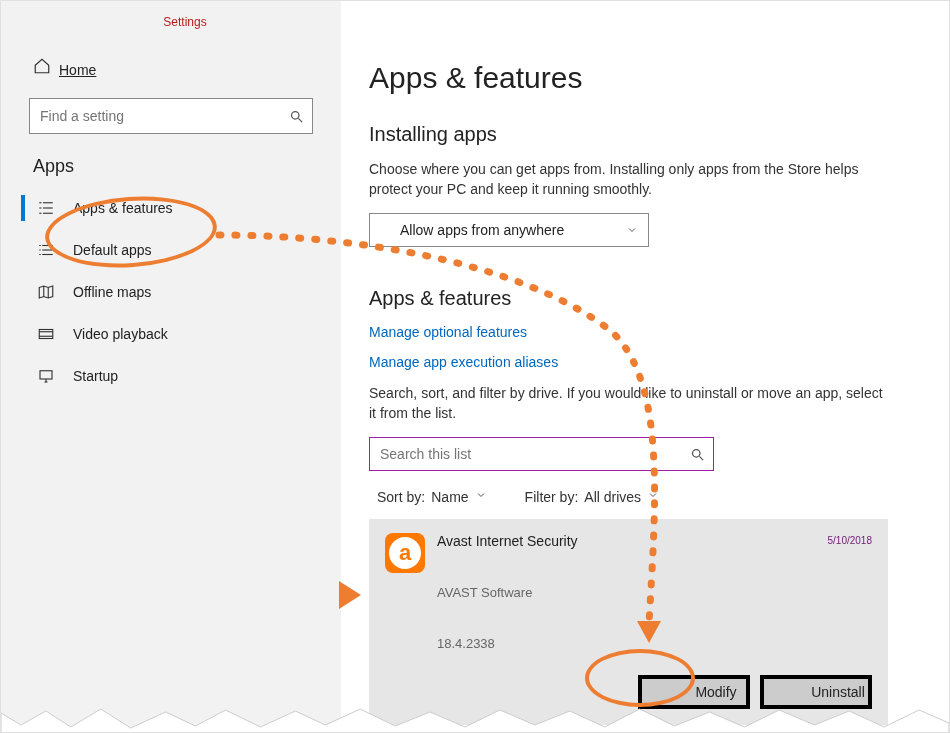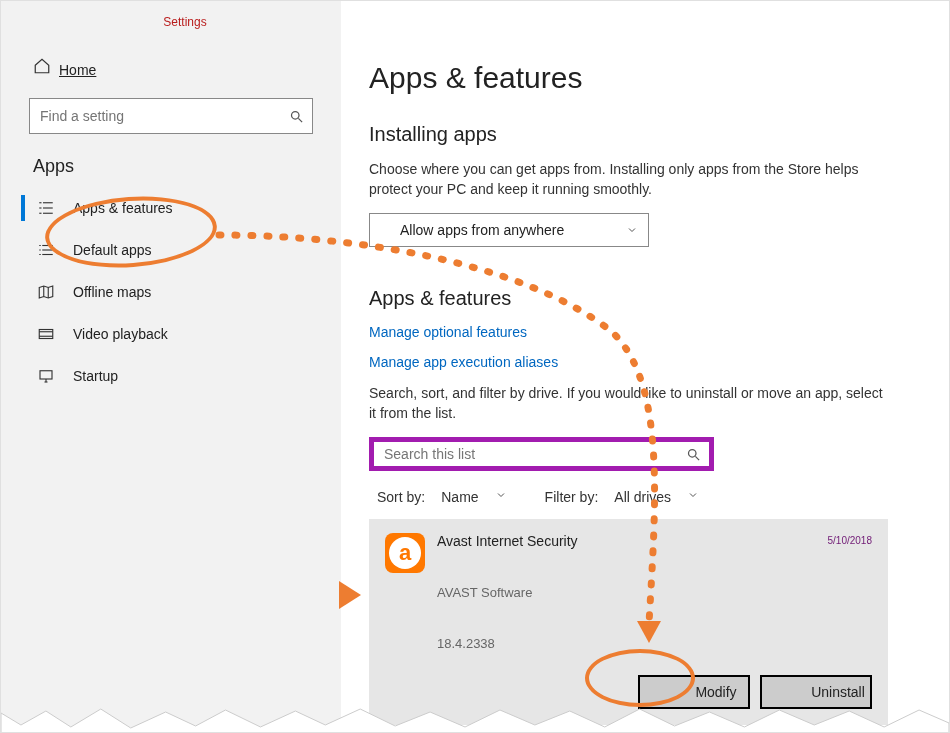--- a/index.html
+++ b/index.html
@@ -106,37 +106,37 @@
     font-size: 14px;
     color: #222;
     margin-bottom: 40px;
     cursor: pointer;
   }
   .chev { width: 12px; height: 12px; }
   .link { color: #0067c0; font-size: 14px; display: block; margin-bottom: 14px; cursor: pointer; }
   .search-list {
     display: flex;
     align-items: center;
-    border: 5px solid #a21caf;
+    border: 1px solid #a21caf;
     width: 345px;
     height: 34px;
     padding: 0 8px 0 10px;
     margin-bottom: 18px;
   }
   .search-list input { flex: 1; border: none; outline: none; font-size: 14px; color: #666; }
   .sorter-row {
     display: flex;
     align-items: center;
     gap: 38px;
     font-size: 14px;
     color: #333;
     margin-bottom: 14px;
     padding-left: 8px;
   }
-  .sorter-row .seg { display: flex; align-items: flex-start; gap: 16px; cursor: pointer; }
+  .sorter-row .seg { display: flex; align-items: flex-start; gap: 6px; cursor: pointer; }
 
   .app-card {
     width: 519px;
     background: #e6e6e6;
     padding: 14px 16px 16px 16px;
   }
   .app-top { display: flex; align-items: flex-start; gap: 12px; }
   .app-logo {
     width: 40px; height: 40px;
     background: #ff7800;
@@ -158,21 +158,21 @@
     font-weight: 700;
   }
   .app-meta { flex: 1; font-size: 14px; color: #222; }
   .app-meta .name { font-weight: 400; }
   .app-meta .pub, .app-meta .ver { color: #666; font-size: 13px; margin-top: 36px; }
   .app-date { font-size: 10px; color: #701a75; align-self: flex-start; margin-top: 2px; }
   .btn-row { display: flex; gap: 10px; justify-content: flex-end; margin-top: 24px; }
   .win-btn {
     width: 112px; height: 34px;
     background: #ccc;
-    border: 2px solid #000000;
+    border: 4px solid #000000;
     font-size: 14px;
     color: #222;
     cursor: pointer;
     padding-left: 44px;
   }
 
   
   .anno { position: absolute; pointer-events: none; }
   .ellipse {
     border: 4px solid #ed7d31;

